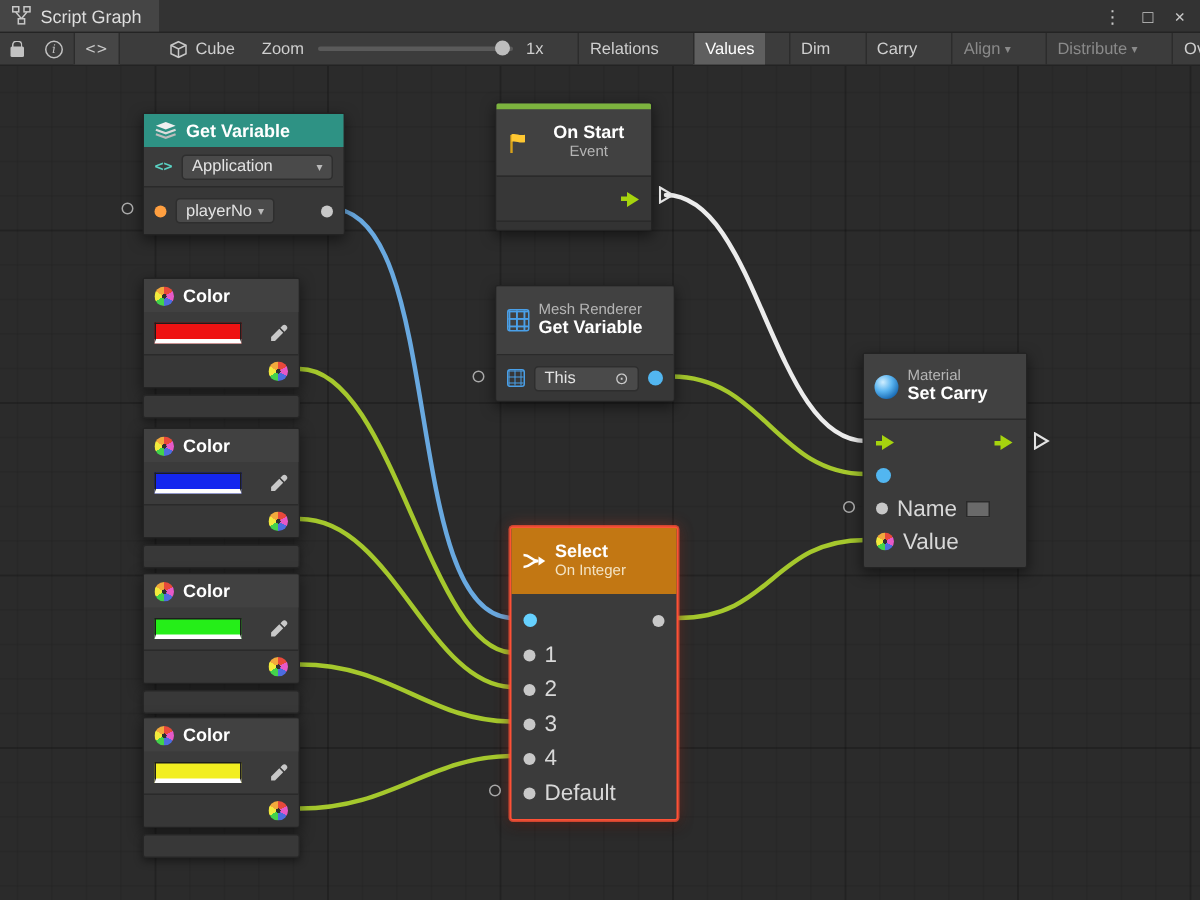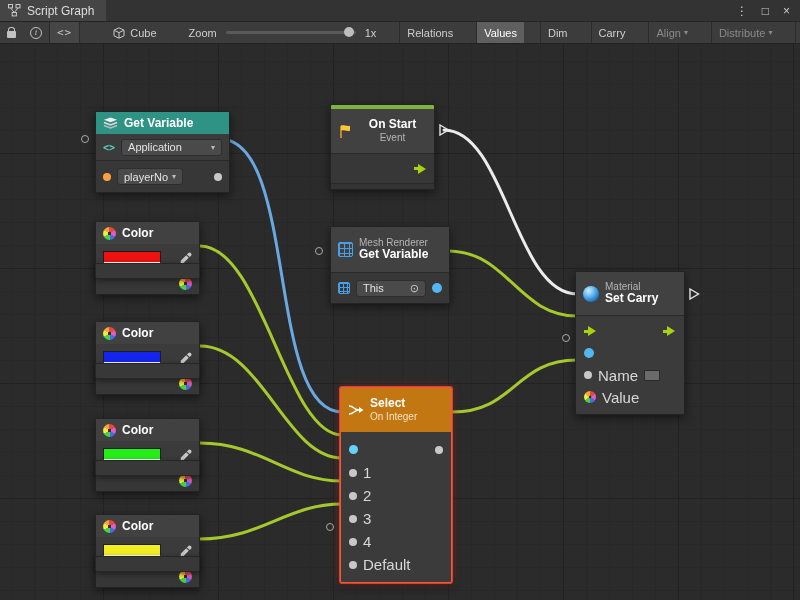--- a/index.html
+++ b/index.html
@@ -34,21 +34,21 @@
     background-image:
       linear-gradient(rgba(0,0,0,.16) 1px, transparent 1px),
       linear-gradient(90deg, rgba(0,0,0,.16) 1px, transparent 1px),
       linear-gradient(rgba(0,0,0,.06) 1px, transparent 1px),
       linear-gradient(90deg, rgba(0,0,0,.06) 1px, transparent 1px);
     background-size:115px 115px, 115px 115px, 23px 23px, 23px 23px;
     background-position:-12px -6px; }
   .wires { position:absolute; left:0; top:0; z-index:1; }
 
   
-  .node { position:absolute; z-index:2; background:#3b3b3b; border:1px solid #232323; border-radius:2px; box-shadow:0 3px 9px rgba(0,0,0,.5); color:#dddddd; font-size:11px;margin-top:36px; }
+  .node { position:absolute; z-index:2; background:#3b3b3b; border:1px solid #232323; border-radius:2px; box-shadow:0 3px 9px rgba(0,0,0,.5); color:#dddddd; font-size:11px; }
   .node-header { display:flex; align-items:center; gap:6px; padding:0 7px; background:#414141; }
   .titles { display:flex; flex-direction:column; line-height:1.15; justify-content:flex-end; }
   .n-title { font-weight:bold; color:#ffffff; font-size:12px; }
   .n-sub { font-size:10px; color:#b5b5b5; }
   .row { display:flex; align-items:center; gap:6px; padding:0 7px; }
   .spacer { flex:1; }
   .dot { width:8px; height:8px; border-radius:50%; background:#c8c8c8; flex:0 0 auto; }
   .dot.orange { background:#ff9f40; }
   .dot.blue { width:10px; height:10px; background:#52b6f0; }
   .dot.lblue { width:9px; height:9px; background:#66d1ff; }
@@ -118,21 +118,21 @@
     <div class="tseg boxed">
         <span class="code-glyph">&lt;&gt;</span>
       </div>
     <div class="tseg" style="margin-left:26px">
       <svg width="12" height="12" viewBox="0 0 12 12">
         <path d="M6,0.8 L11,3.2 V8.8 L6,11.2 L1,8.8 V3.2 Z" fill="none" stroke="#c8c8c8"></path>
         <path d="M1,3.2 L6,5.6 L11,3.2 M6,5.6 V11.2" stroke="#c8c8c8" fill="none"></path>
       </svg>
       <span>Cube</span>
     </div>
-    <div class="tseg" style="margin-left:18px">
+    <div class="tseg" style="margin-left:4px">
       <span>Zoom</span>
       <div class="zoom-track">
         <div class="zoom-handle"></div>
       </div>
       <span>1x</span>
     </div>
     <div class="tbuttons">
       <div class="tbtn">
           <span>Relations</span>
         </div>

